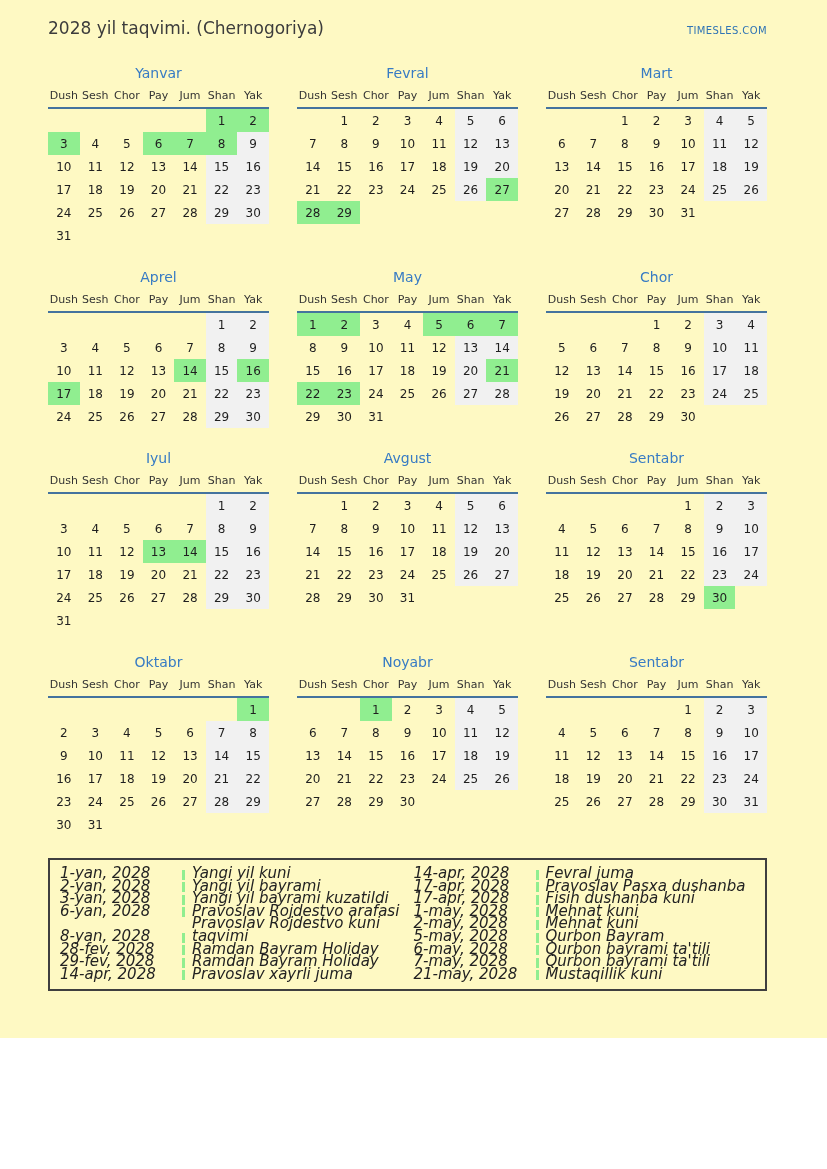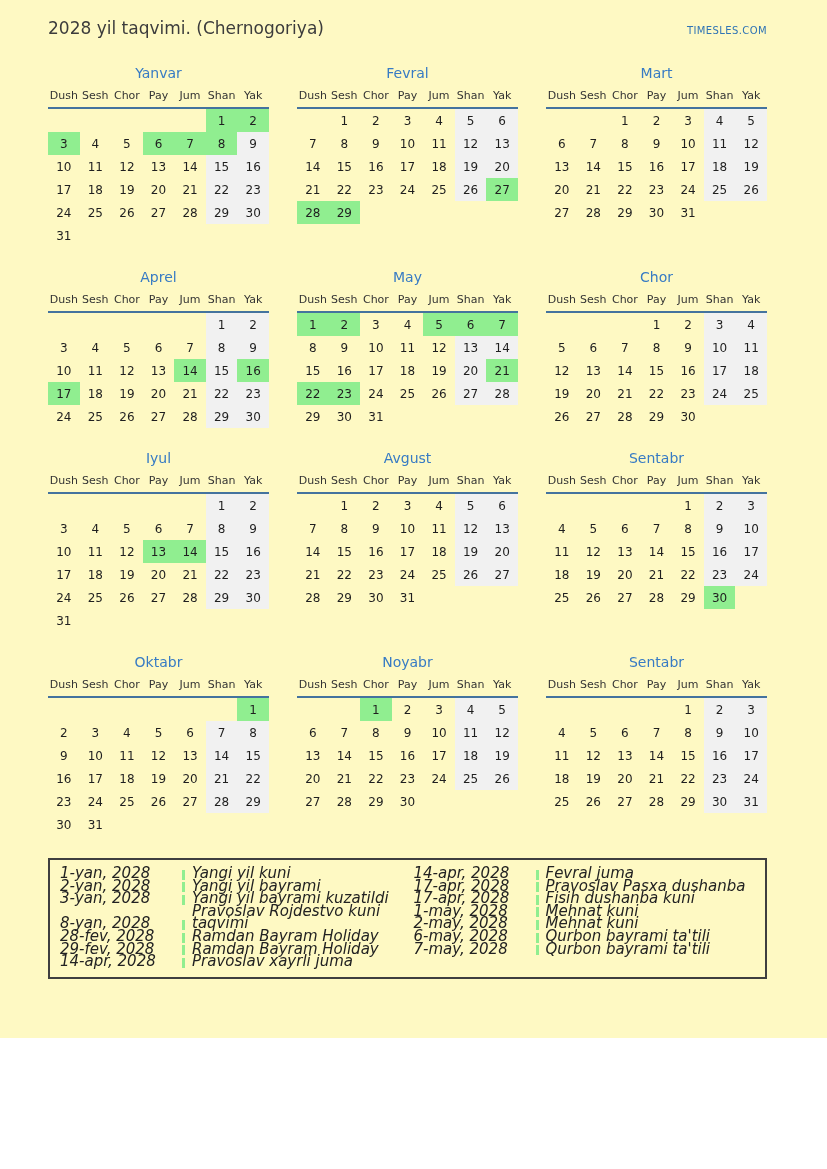--- a/index.html
+++ b/index.html
@@ -903,20 +903,25 @@
           <span class="legend-date">2-yan, 2028</span>
           <span class="legend-tick"></span>
           <span class="legend-label">Yangi yil bayrami</span>
         </div>
         <div class="legend-item">
           <span class="legend-date">3-yan, 2028</span>
           <span class="legend-tick"></span>
           <span class="legend-label">Yangi yil bayrami kuzatildi</span>
         </div>
         <div class="legend-item">
+          <span class="legend-date">6-yan, 2028</span>
+          <span class="legend-tick"></span>
+          <span class="legend-label">Pravoslav Rojdestvo arafasi</span>
+        </div>
+        <div class="legend-item">
           <span class="legend-date">8-yan, 2028</span>
           <span class="legend-tick"></span>
           <span class="legend-label">Pravoslav Rojdestvo kuni taqvimi</span>
         </div>
         <div class="legend-item">
           <span class="legend-date">28-fev, 2028</span>
           <span class="legend-tick"></span>
           <span class="legend-label">Ramdan Bayram Holiday</span>
         </div>
         <div class="legend-item">
@@ -950,24 +955,34 @@
           <span class="legend-date">1-may, 2028</span>
           <span class="legend-tick"></span>
           <span class="legend-label">Mehnat kuni</span>
         </div>
         <div class="legend-item">
           <span class="legend-date">2-may, 2028</span>
           <span class="legend-tick"></span>
           <span class="legend-label">Mehnat kuni</span>
         </div>
         <div class="legend-item">
+          <span class="legend-date">5-may, 2028</span>
+          <span class="legend-tick"></span>
+          <span class="legend-label">Qurbon Bayram</span>
+        </div>
+        <div class="legend-item">
           <span class="legend-date">6-may, 2028</span>
           <span class="legend-tick"></span>
           <span class="legend-label">Qurbon bayrami ta'tili</span>
         </div>
         <div class="legend-item">
           <span class="legend-date">7-may, 2028</span>
           <span class="legend-tick"></span>
           <span class="legend-label">Qurbon bayrami ta'tili</span>
+        </div>
+        <div class="legend-item">
+          <span class="legend-date">21-may, 2028</span>
+          <span class="legend-tick"></span>
+          <span class="legend-label">Mustaqillik kuni</span>
         </div>
       </div>
     </div>
 </div>
 
 </body></html>

